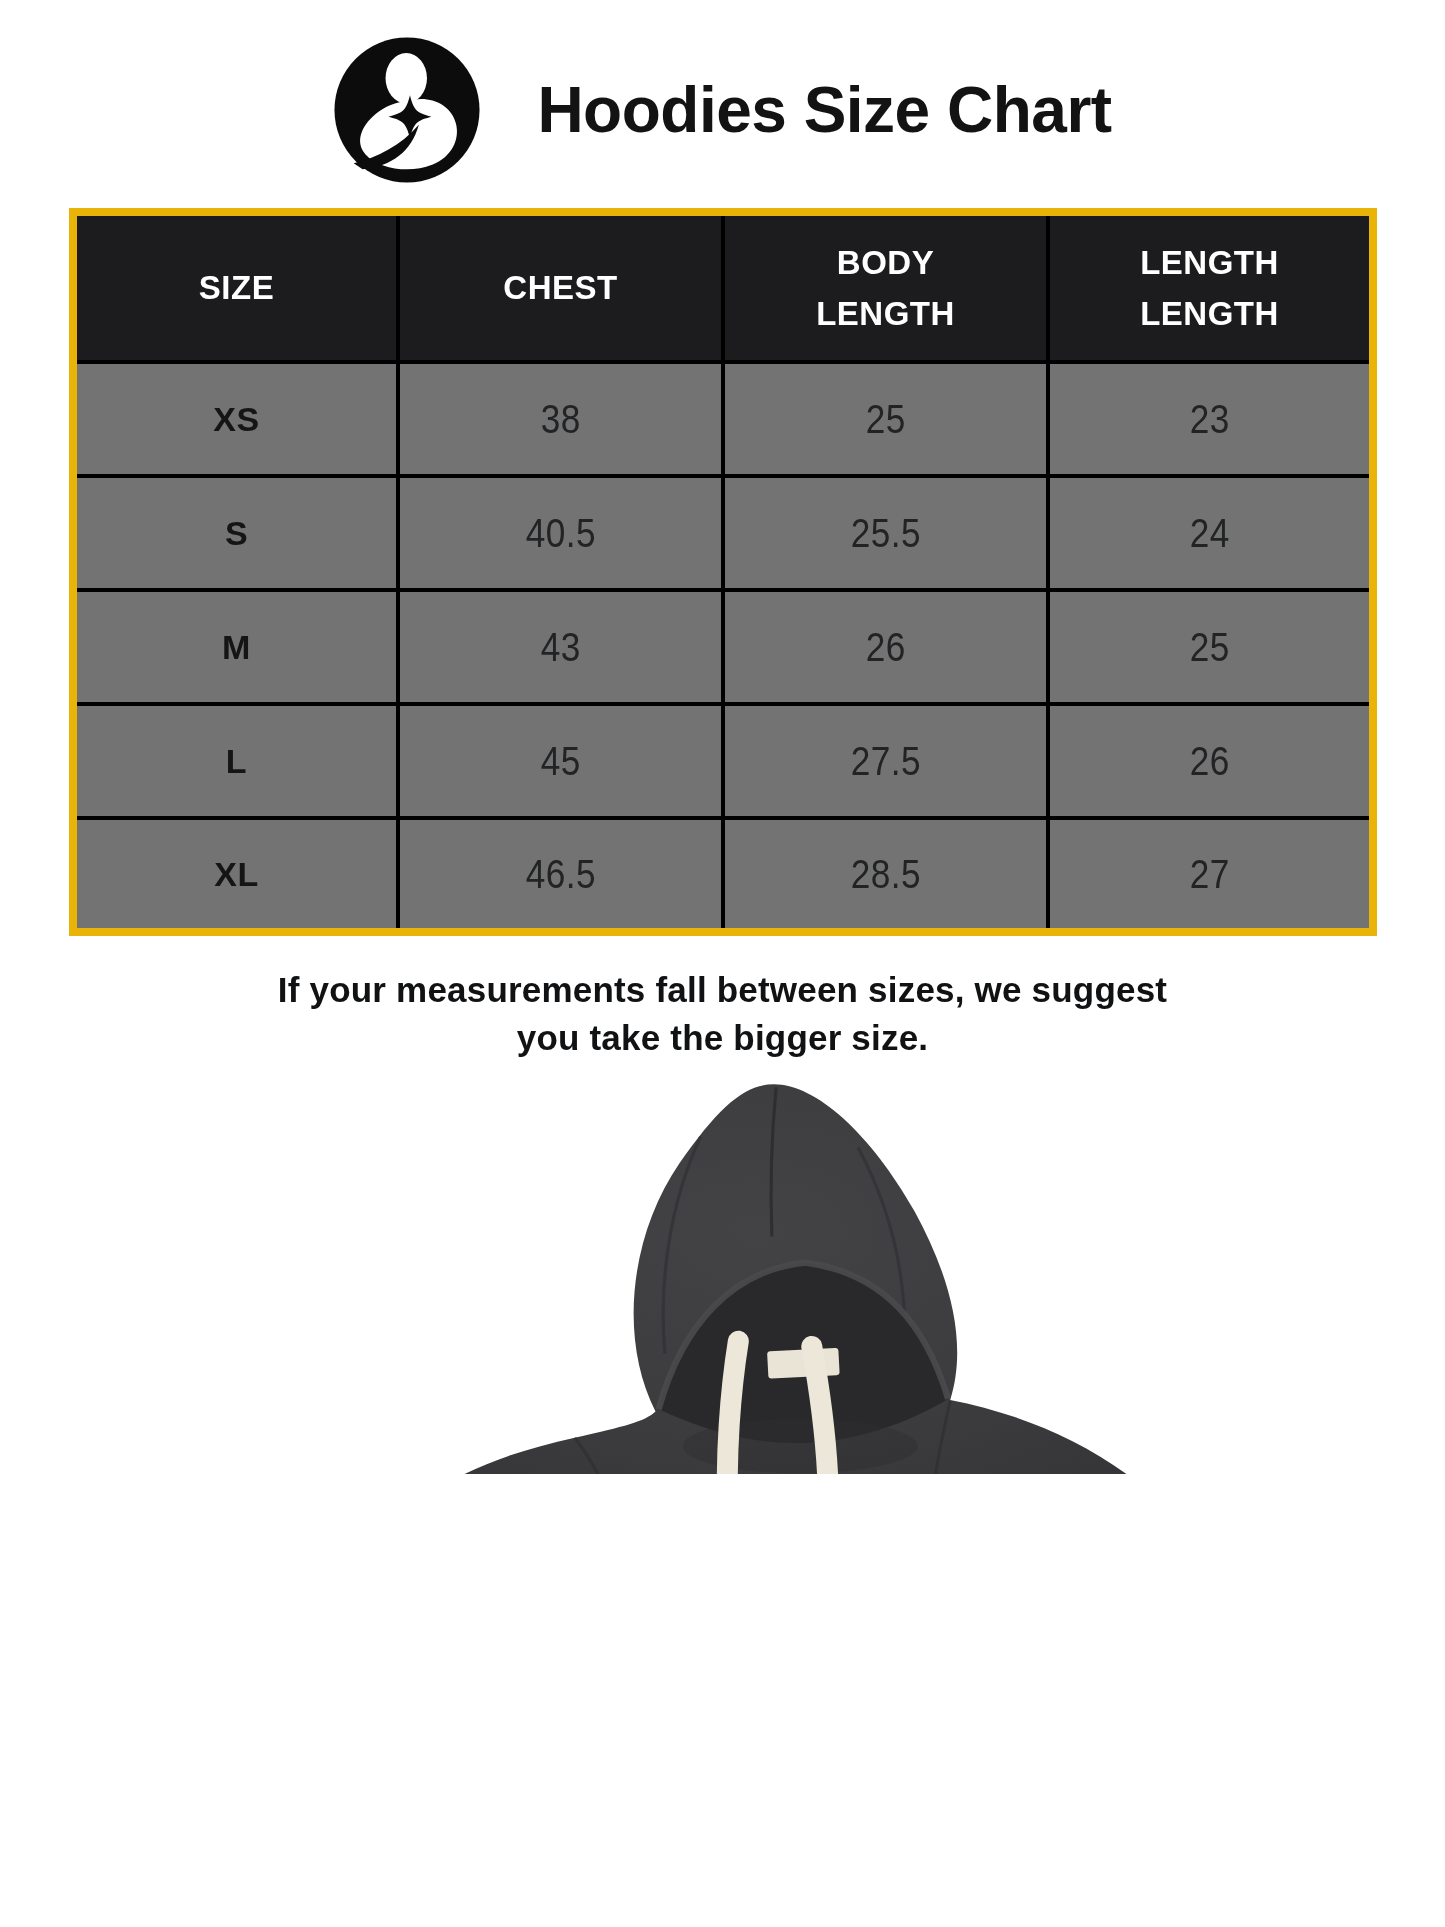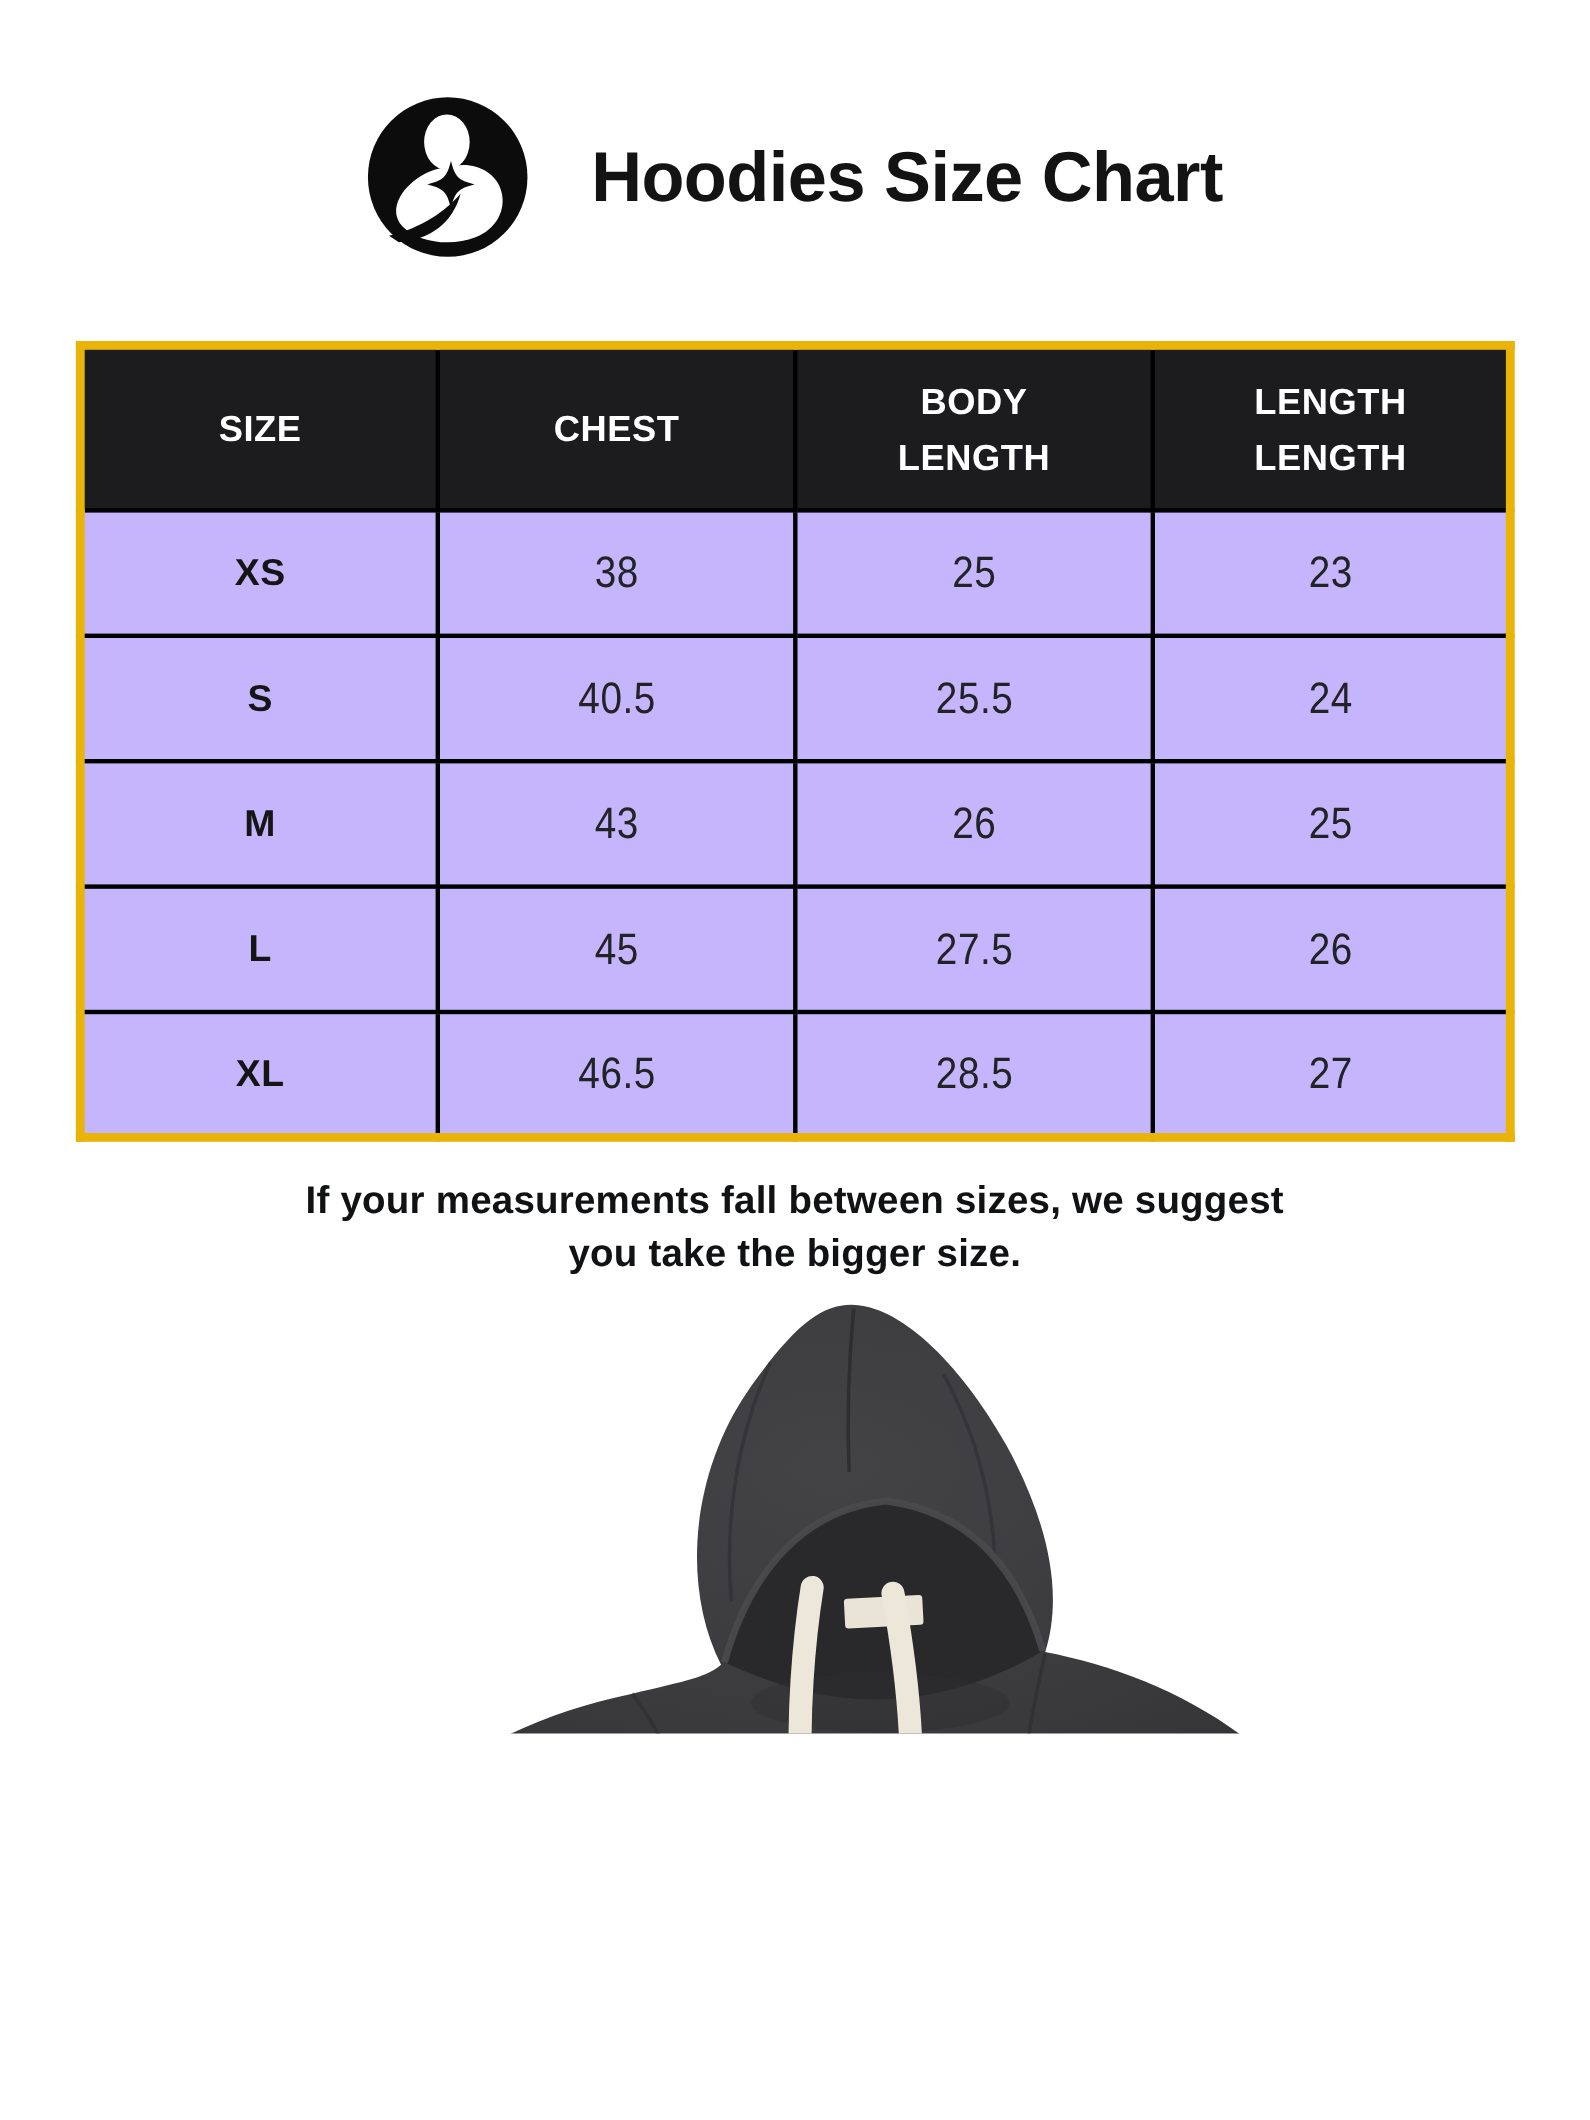--- a/index.html
+++ b/index.html
@@ -3,21 +3,21 @@
 <meta charset="utf-8">
 <style>
   * { margin:0; padding:0; box-sizing:border-box; }
   html,body { background:#ffffff; }
   body {
     width:1445px; height:1927px; overflow:hidden; position:relative;
     font-family:"Liberation Sans","DejaVu Sans",sans-serif;
   }
   
   .header {
-    height:310px; display:flex; align-items:center; justify-content:center;
+    height:208px; display:flex; align-items:center; justify-content:center;
     gap:56px; padding-top:12px;
   }
   .logo { width:148px; height:148px; display:block; flex:0 0 auto; }
   .title {
     font-size:64px; font-weight:700; color:#131313; letter-spacing:-0.5px;
     white-space:nowrap;
   }
   
   table.size-table {
     border-collapse:collapse; table-layout:fixed;
@@ -28,21 +28,21 @@
   .size-table th {
     background:#1c1c1e; height:150px; text-align:center; vertical-align:middle;
     border:4px solid #000;
   }
   .size-table th span {
     display:inline-block; max-width:230px;
     color:#ffffff; font-size:33px; font-weight:700; letter-spacing:0.5px;
     line-height:1.55;
   }
   .size-table td {
-    background:#c4b5fd; height:114px; text-align:center; vertical-align:middle;
+    background:#737373; height:114px; text-align:center; vertical-align:middle;
     border:4px solid #000;
   }
   .cell-size { font-size:34px; font-weight:700; color:#151515; letter-spacing:0.5px; }
   .cell-num  {
     display:inline-block; font-size:40px; font-weight:400; color:#222325;
     transform:scaleX(0.88); letter-spacing:0.5px;
   }
   
   .note {
     margin:30px auto 0; max-width:960px; text-align:center;

